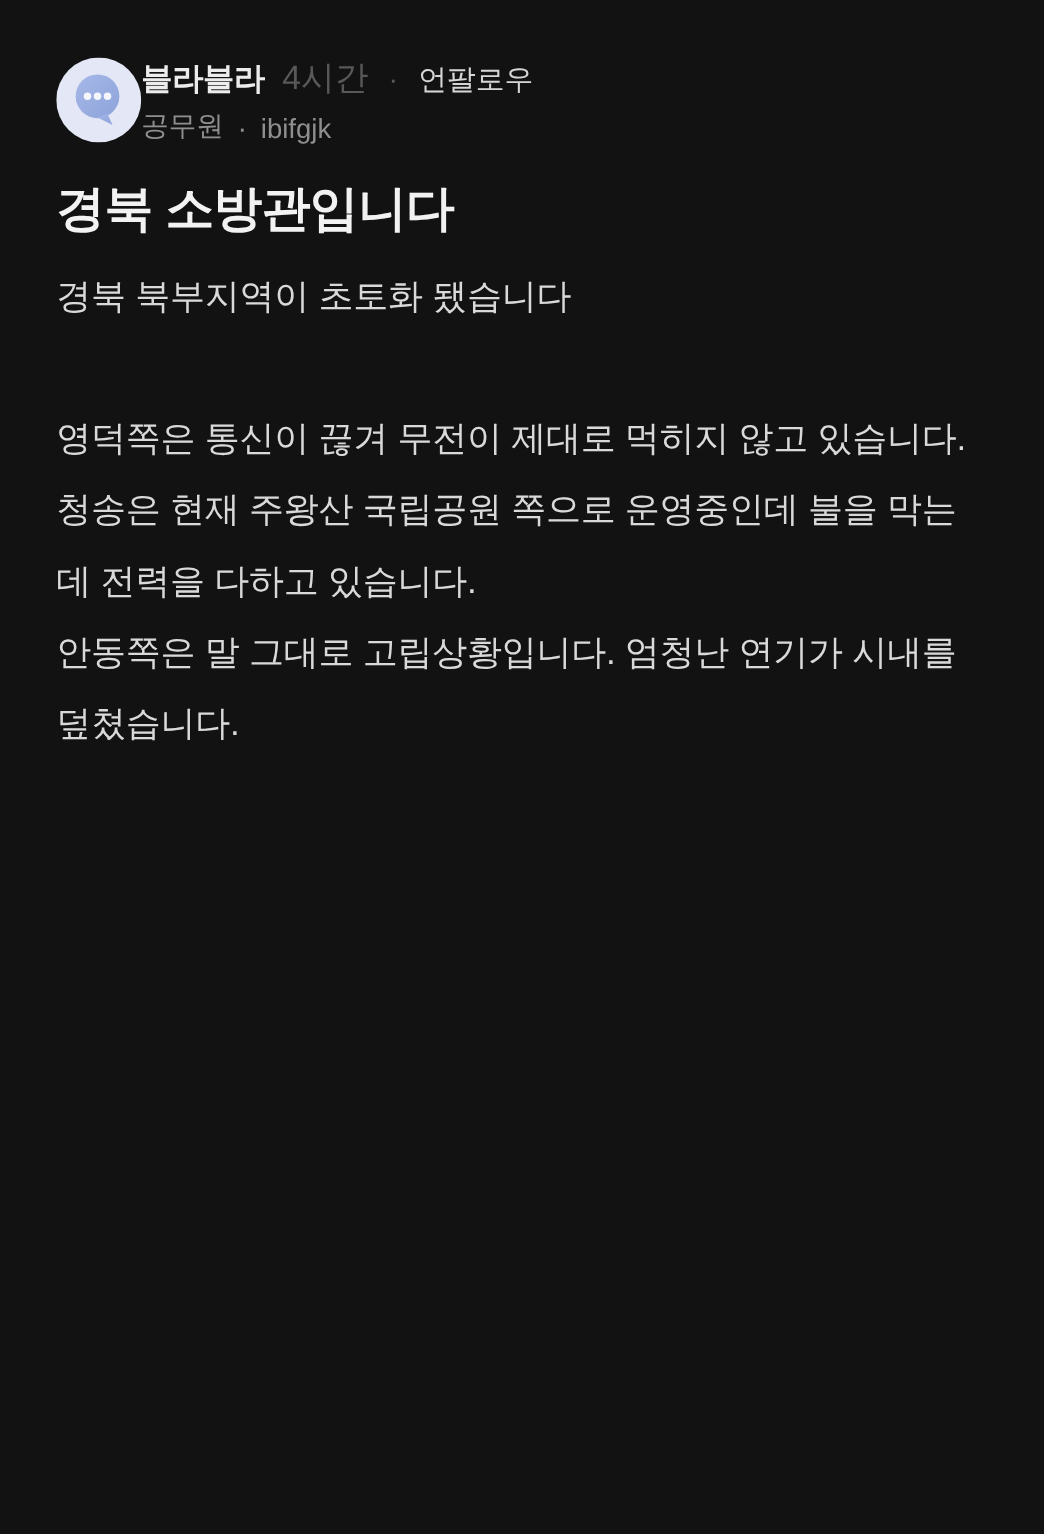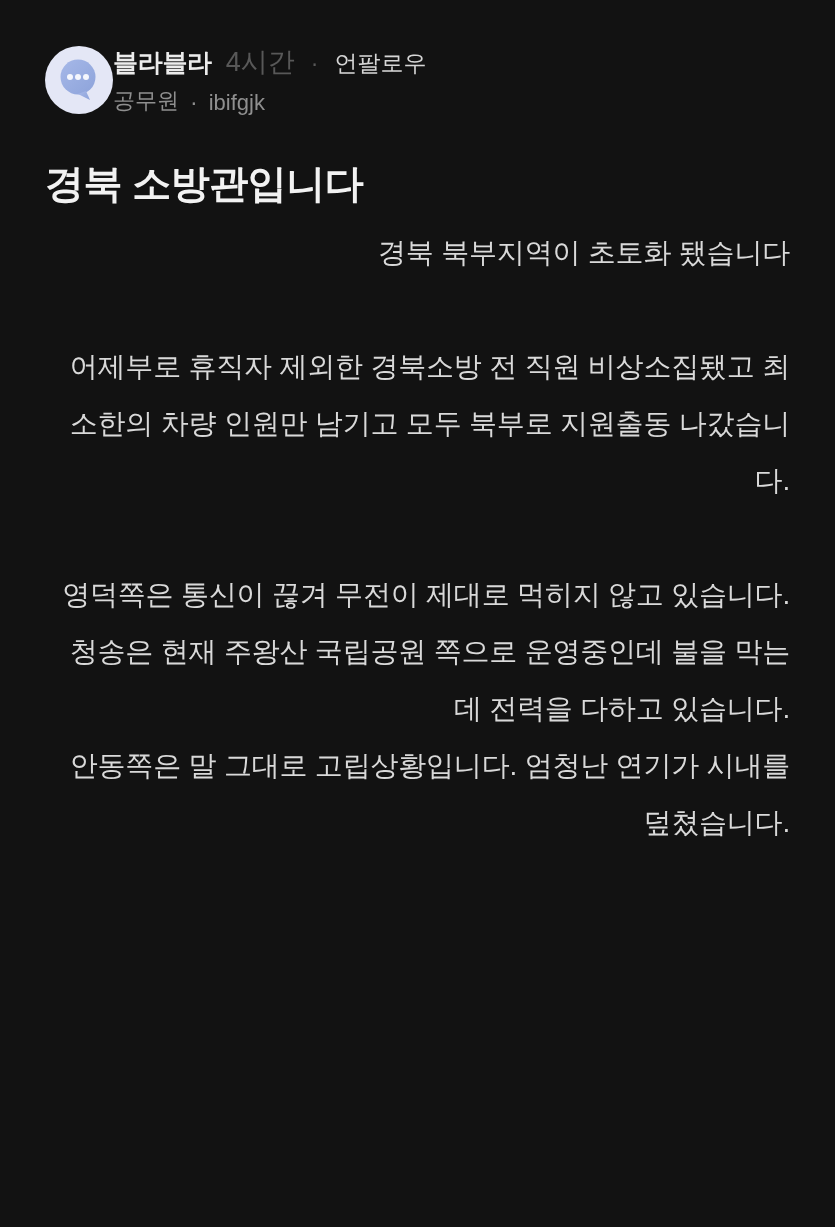--- a/index.html
+++ b/index.html
@@ -68,36 +68,35 @@
   .row2 {
     margin-top: 6px;
     display: flex;
     align-items: flex-end;
     gap: 10px;
     color: var(--text-muted, #8f8f8f);
     font-size: 22px;
   }
   .row2 .sep-dot { color: var(--text-muted, #8f8f8f); margin: 0 1px; }
   .post-title {
-    margin-top: 44px;
+    margin-top: 28px;
     color: #f2f2f2;
     font-size: 39px;
     font-weight: 700;
     line-height: 1.22;
     letter-spacing: -0.5px;
   }
   .post-body { margin-top: 16px; }
   .post-body p {
     color: var(--text-body, #d9d9d9);
     font-size: 28px;
     line-height: 57px;
     letter-spacing: -0.2px;
     margin: 0 0 57px 0;
     white-space: pre-line;
-    text-align: right;
   }
   .post-body p:last-child { margin-bottom: 0; }
 </style>
 </head>
 <body>
 
 <div class="post">
   <header class="post-header">
     <span class="avatar">
       <svg width="68" height="68" viewBox="0 0 68 68" aria-hidden="true">
@@ -127,18 +126,17 @@
         <span class="sep-dot">·</span>
         <span>ibifgjk</span>
       </div>
     </div>
   </header>
 
   <h1 class="post-title">경북 소방관입니다</h1>
 
   <div class="post-body">
       <p>경북 북부지역이 초토화 됐습니다</p>
-      <p>어제부로 휴직자 제외한 경북소방 전 직원 비상소집됐고 최소한의 차량 인원만 남기고 모두 북부로 지원출동 나갔습니다.</p>
       <p>영덕쪽은 통신이 끊겨 무전이 제대로 먹히지 않고 있습니다.
 청송은 현재 주왕산 국립공원 쪽으로 운영중인데 불을 막는데 전력을 다하고 있습니다.
 안동쪽은 말 그대로 고립상황입니다. 엄청난 연기가 시내를 덮쳤습니다.</p>
     </div>
 </div>
 
 </body></html>

